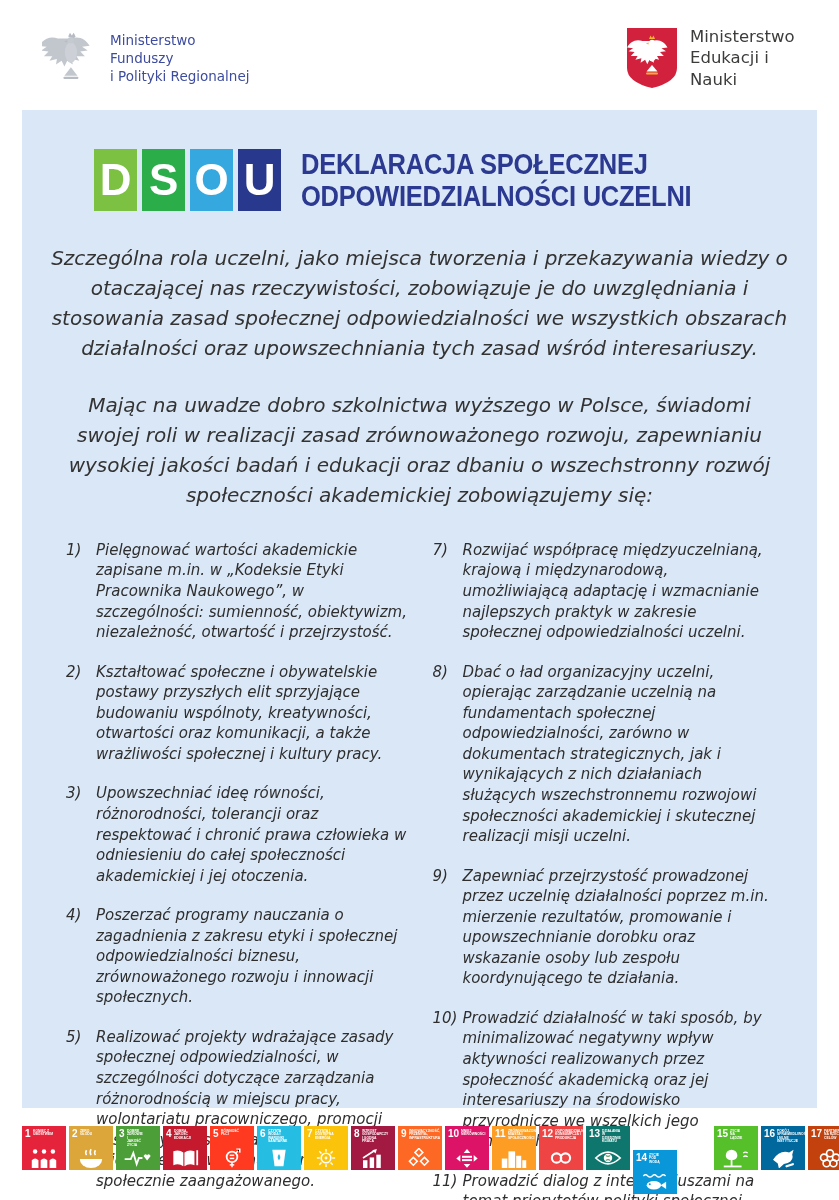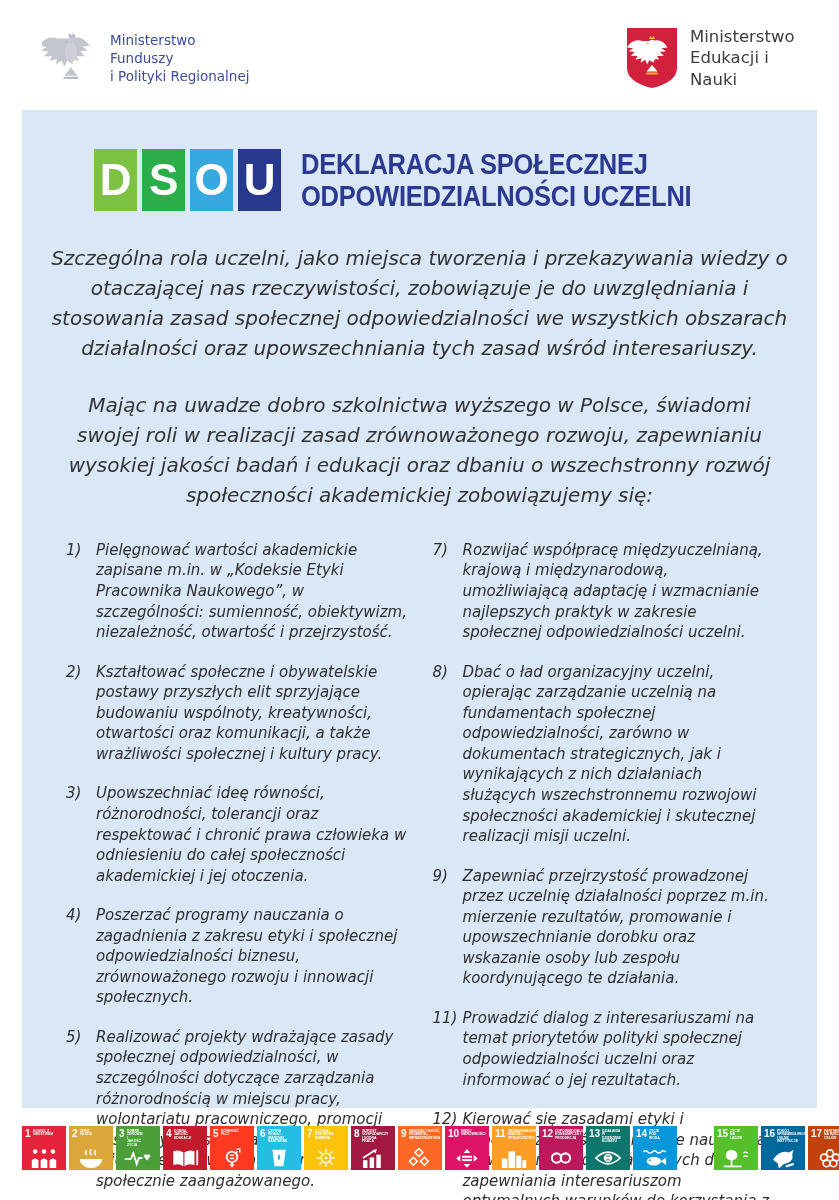--- a/index.html
+++ b/index.html
@@ -162,20 +162,24 @@
           </div>
           <div class="item">
             <span class="num">8)</span>
             <span class="txt">Dbać o ład organizacyjny uczelni, opierając zarządzanie uczelnią na fundamentach społecznej odpowiedzialności, zarówno w dokumentach strategicznych, jak i wynikających z nich działaniach służących wszechstronnemu rozwojowi społeczności akademickiej i skutecznej realizacji misji uczelni.</span>
           </div>
           <div class="item">
             <span class="num">9)</span>
             <span class="txt">Zapewniać przejrzystość prowadzonej przez uczelnię działalności poprzez m.in. mierzenie rezultatów, promowanie i upowszechnianie dorobku oraz wskazanie osoby lub zespołu koordynującego te działania.</span>
           </div>
           <div class="item">
+            <span class="num">10)</span>
+            <span class="txt">Prowadzić działalność w taki sposób, by minimalizować negatywny wpływ aktywności realizowanych przez społeczność akademicką oraz jej interesariuszy na środowisko przyrodnicze we wszelkich jego wymiarach.</span>
+          </div>
+          <div class="item">
             <span class="num">11)</span>
             <span class="txt">Prowadzić dialog z interesariuszami na temat priorytetów polityki społecznej odpowiedzialności uczelni oraz informować o jej rezultatach.</span>
           </div>
           <div class="item">
             <span class="num">12)</span>
             <span class="txt">Kierować się zasadami etyki i odpowiedzialności w procesie nauczania i prowadzenia badań naukowych dla zapewniania interesariuszom optymalnych warunków do korzystania z wiedzy, kapitału intelektualnego i dorobku uczelni.</span>
           </div>
         </div>
     </div>
   </div>
@@ -352,21 +356,21 @@
           <svg viewBox="0 0 26 18">
             <g fill="#fff">
               <rect x="2" y="9.5" width="5" height="8.5"></rect>
               <rect x="8" y="3" width="6" height="15"></rect>
               <rect x="15" y="7" width="4.5" height="11"></rect>
               <rect x="20.5" y="11" width="3.5" height="7"></rect>
             </g>
           </svg>
         </div>
       </div>
-      <div class="sdg-tile" style="background: #be185d; --bg: #bf8b2e;">
+      <div class="sdg-tile" style="background: #ef4444; --bg: #bf8b2e;">
         <div class="tile-head">
           <span class="tile-num">12</span>
           <span class="tile-label">ODPOWIEDZIALNA KONSUMPCJA I PRODUKCJA</span>
         </div>
         <div class="tile-icon">
           <svg viewBox="0 0 26 18">
             <g fill="none" stroke="#fff" stroke-width="1.9">
               <circle cx="9" cy="9" r="4.2"></circle>
               <circle cx="17" cy="9" r="4.2"></circle>
             </g>
@@ -379,21 +383,21 @@
           <span class="tile-label">DZIAŁANIA W DZIEDZINIE KLIMATU</span>
         </div>
         <div class="tile-icon">
           <svg viewBox="0 0 26 18">
             <path d="M2 9 Q13 -1.5 24 9 Q13 19.5 2 9 z" fill="none" stroke="#fff" stroke-width="1.5"></path>
             <circle cx="13" cy="9" r="3.8" fill="#fff"></circle>
             <path d="M11 7 q2 1 4 0 M11 11 q2 -1 4 0" stroke="var(--bg)" stroke-width="0.9" fill="none"></path>
           </svg>
         </div>
       </div>
-      <div class="sdg-tile" style="background: rgb(10, 151, 217); --bg: #0a97d9;">
+      <div class="sdg-tile" style="background: rgb(10, 151, 217); margin-top: 24px; --bg: #0a97d9;">
         <div class="tile-head">
           <span class="tile-num">14</span>
           <span class="tile-label">ŻYCIE POD WODĄ</span>
         </div>
         <div class="tile-icon">
           <svg viewBox="0 0 26 18">
             <path d="M2.5 3.5 q2 -2 4 0 q2 2 4 0 q2 -2 4 0 q2 2 4 0 q2 -2 4 0" stroke="#fff" fill="none" stroke-width="1.3"></path>
             <g fill="#fff">
               <ellipse cx="12" cy="12" rx="6.5" ry="3.8"></ellipse>
               <path d="M18 12 l5 -3.2 v6.4 z"></path>

